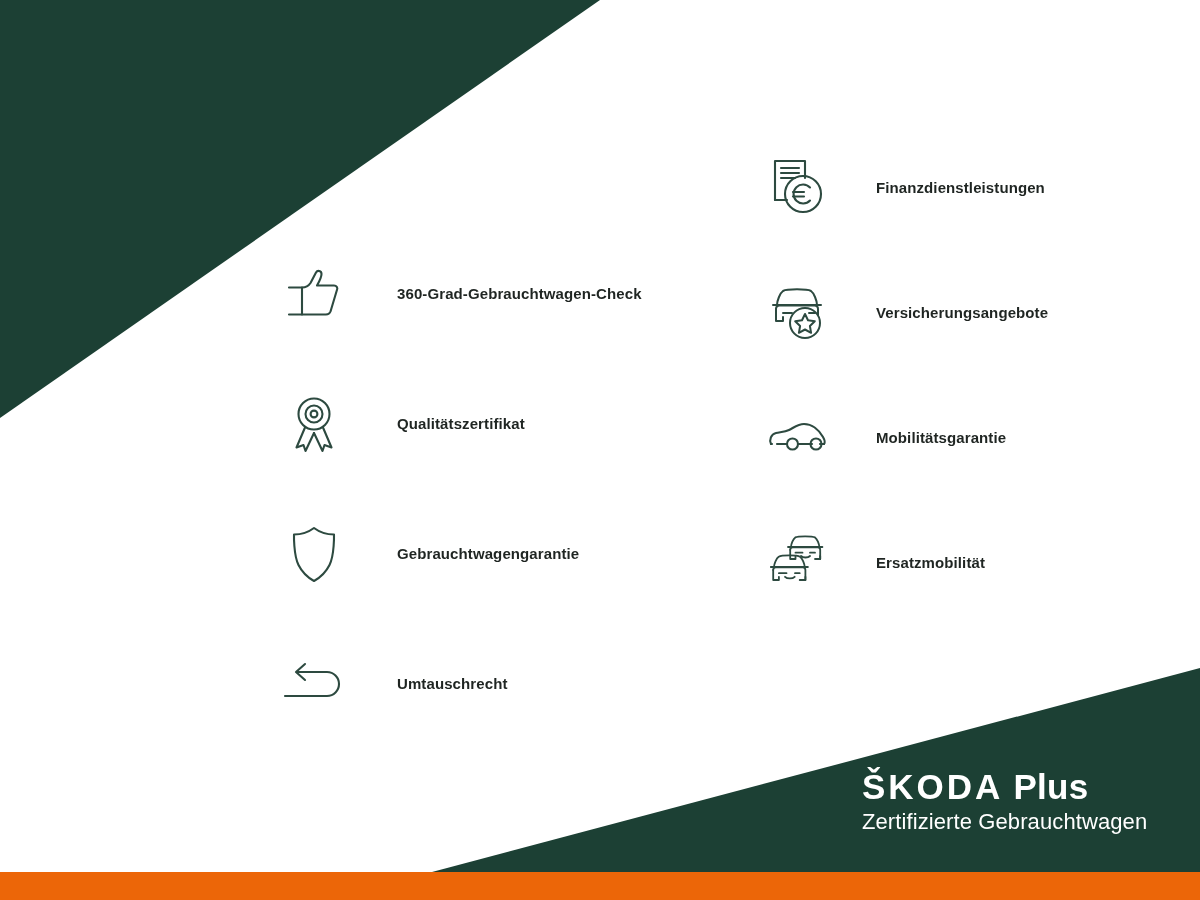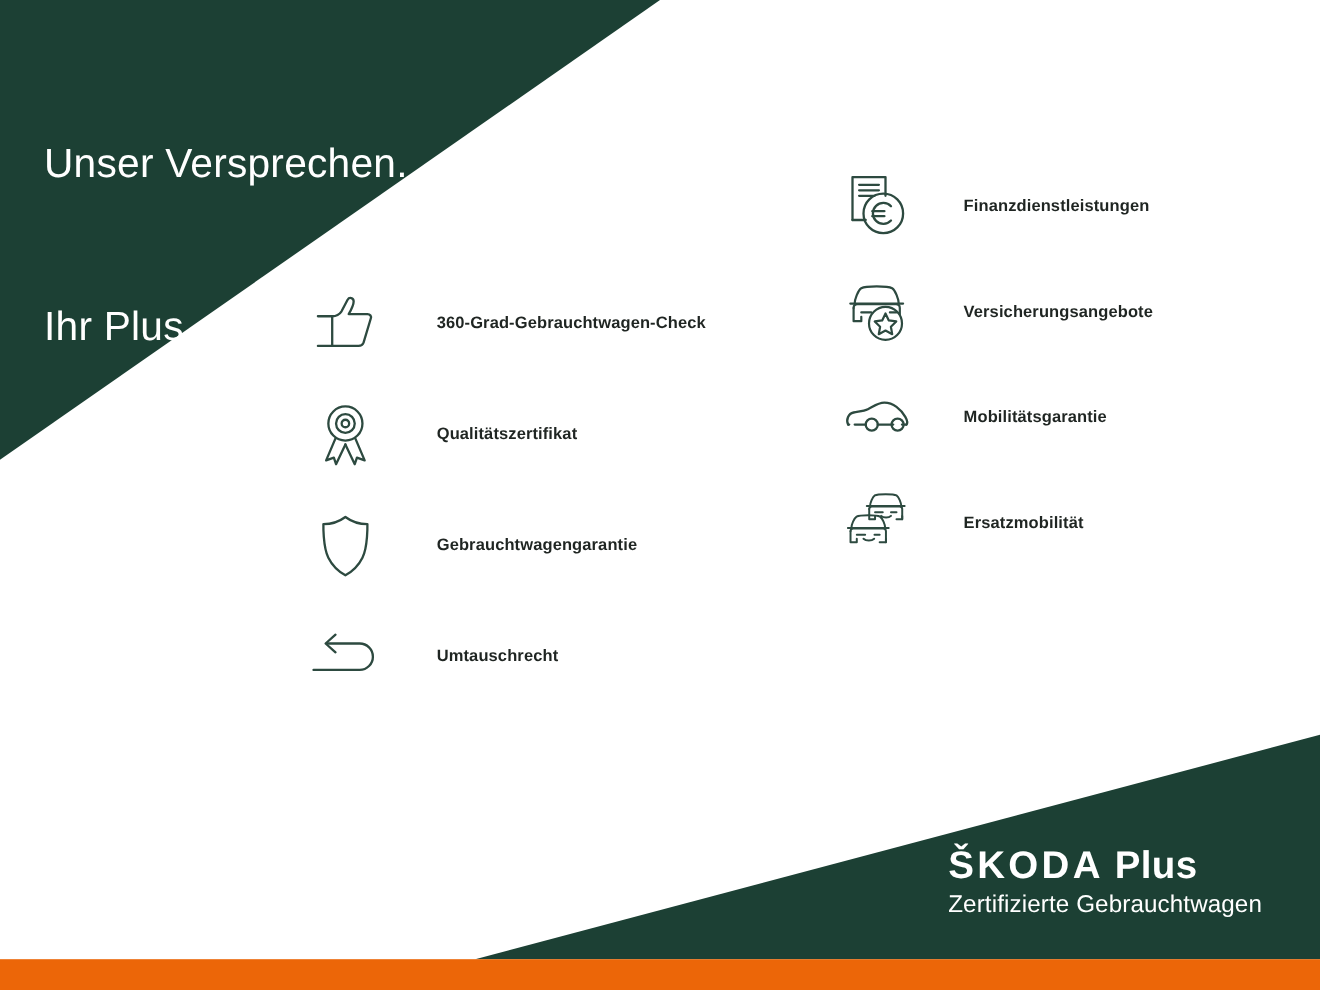--- a/index.html
+++ b/index.html
@@ -40,20 +40,21 @@
     letter-spacing: 0.2px;
     white-space: pre;
   }
   .headline .line { display: block; }
 
   
   .col {
     position: absolute;
     display: flex;
     flex-direction: column;
+    gap: 29px;
   }
   .col-left  { left: 278px; top: 243px; }
   .col-right { left: 762px; top: 139px; }
 
   .feature {
     display: flex;
     align-items: center;
     height: 101px;
   }
   .col-right .feature { height: 96px; }
@@ -119,24 +120,20 @@
 
 <div id="stage">
 
   <svg class="bg-layer" viewBox="0 0 1200 900" preserveAspectRatio="none">
     <rect x="0" y="0" width="1200" height="900" fill="#ffffff"></rect>
     <polygon points="0,0 600,0 0,418" fill="#1c4034"></polygon>
     <polygon points="1200,668 1200,872 432,872" fill="#1c4034"></polygon>
     <rect x="0" y="872" width="1200" height="28" fill="#ec6608"></rect>
   </svg>
 
-  <div class="headline">
-    <span class="line">Unser Versprechen.</span>
-    <span class="line">Ihr Plus.</span>
-  </div>
 
   <div class="col col-left">
 
     <div class="feature">
       <span class="feature-icon">
         <svg viewBox="0 0 66 66" fill="none" stroke="currentColor" stroke-width="2.1" stroke-linecap="round" stroke-linejoin="round">
           <path d="M8 26.5 H21 V53.5 H8"></path>
           <path d="M21 26.5 C25 26.5 27.5 25 29.5 22 L35 11.5 C36.5 8.8 40.5 9.5 40.5 13 C40.5 16 38 21 36 24.5 H53 C55.5 24.5 57 26.5 56 28.8 L49.5 50.5 C48.8 52.4 47.2 53.5 45 53.5 H21"></path>
         </svg>
       </span>

